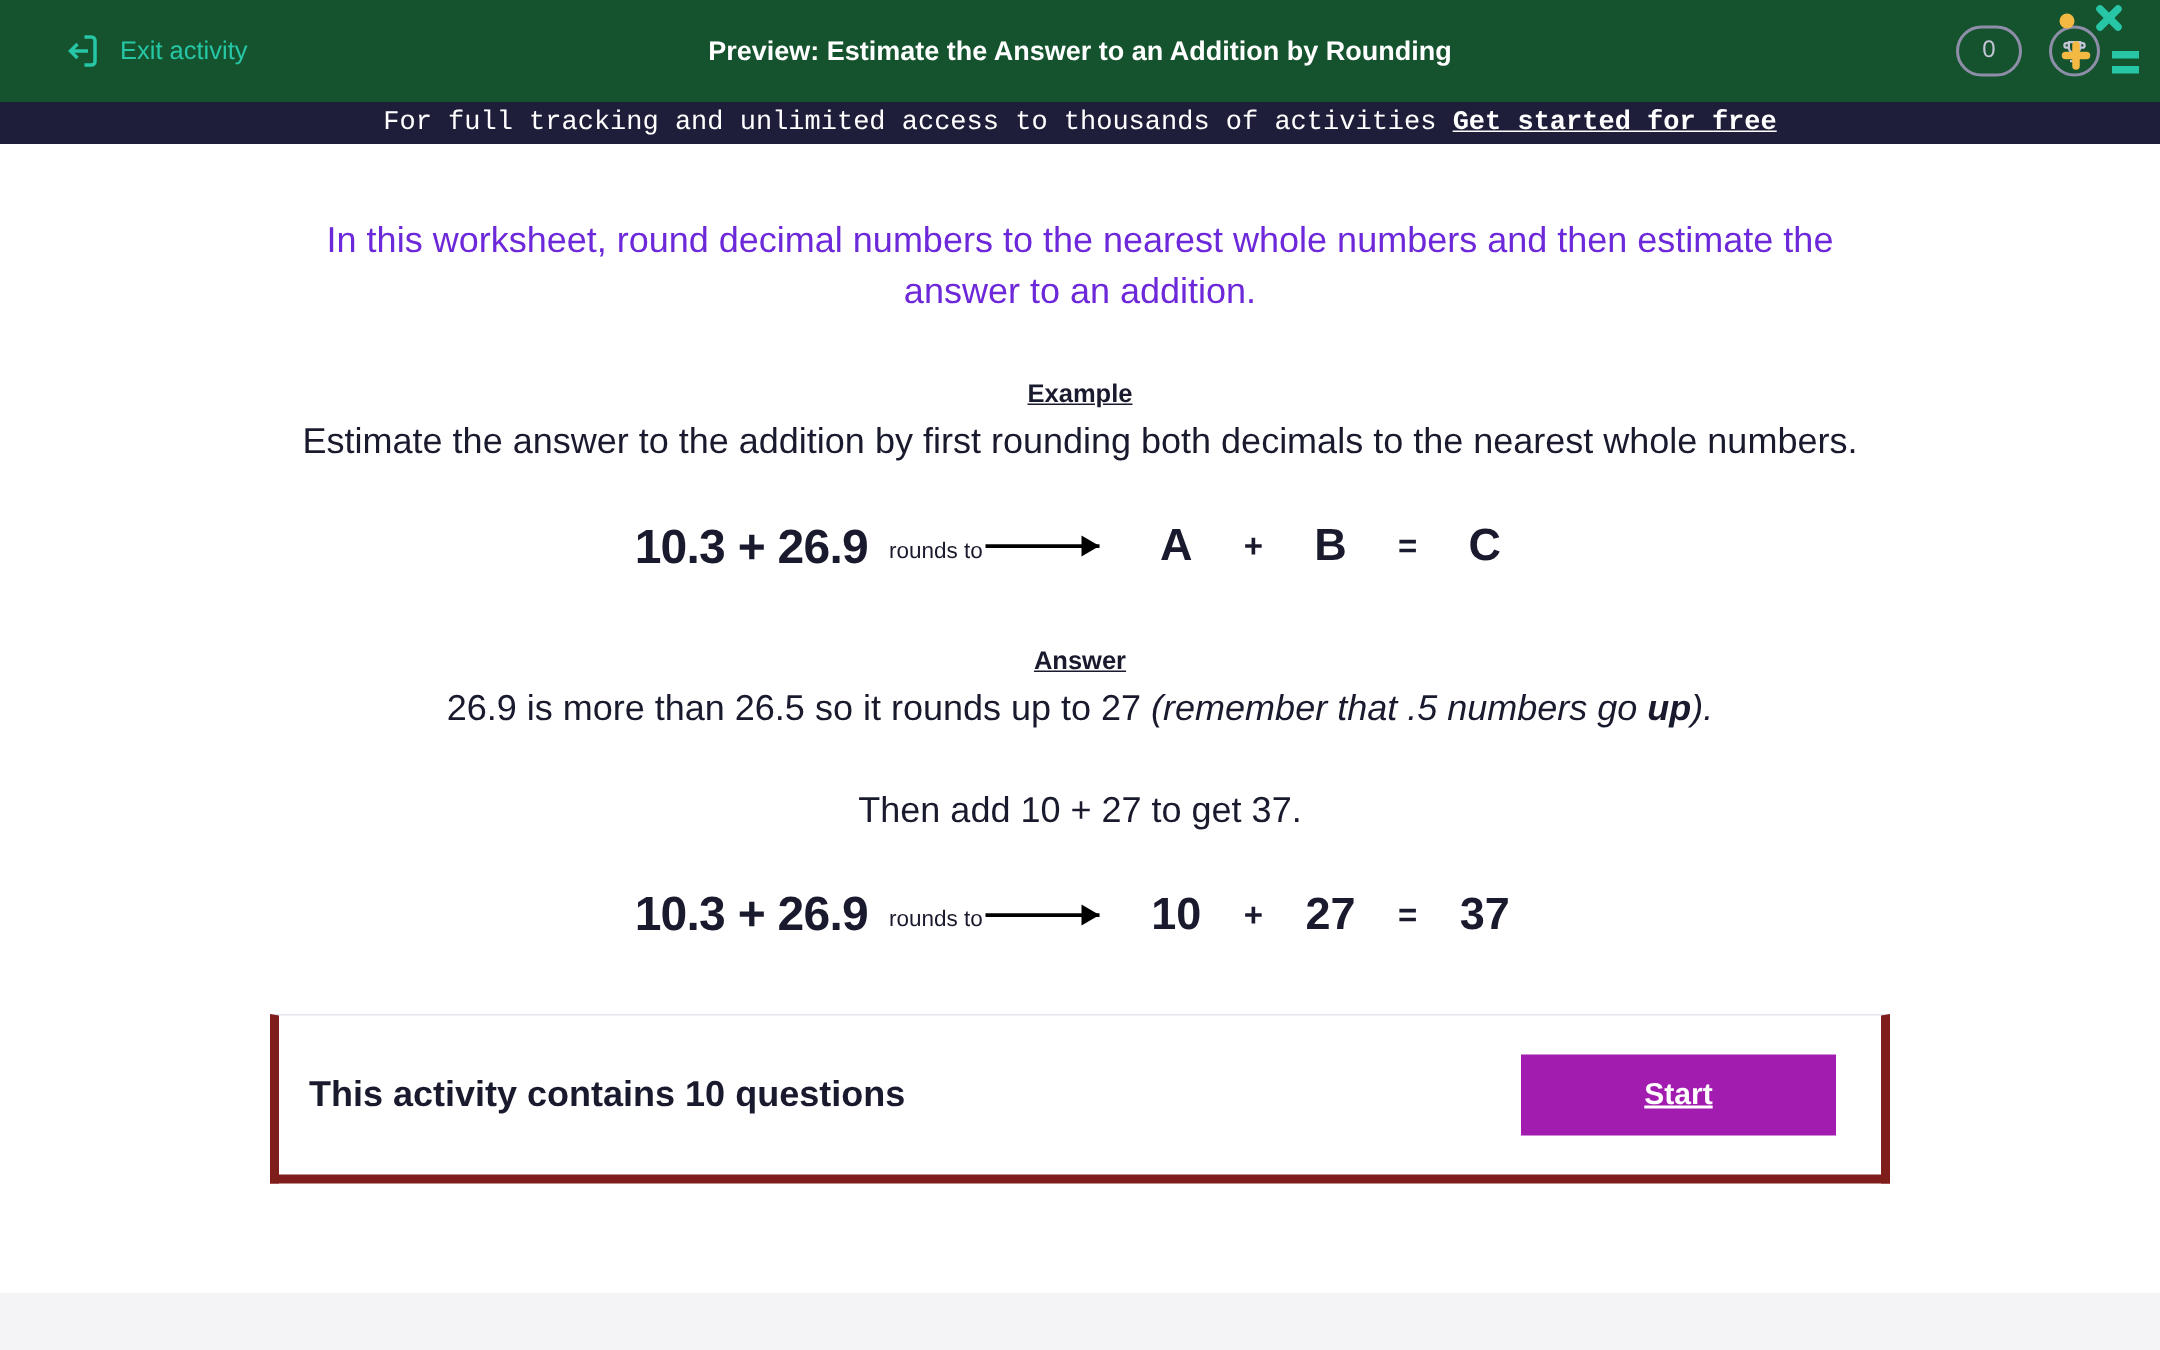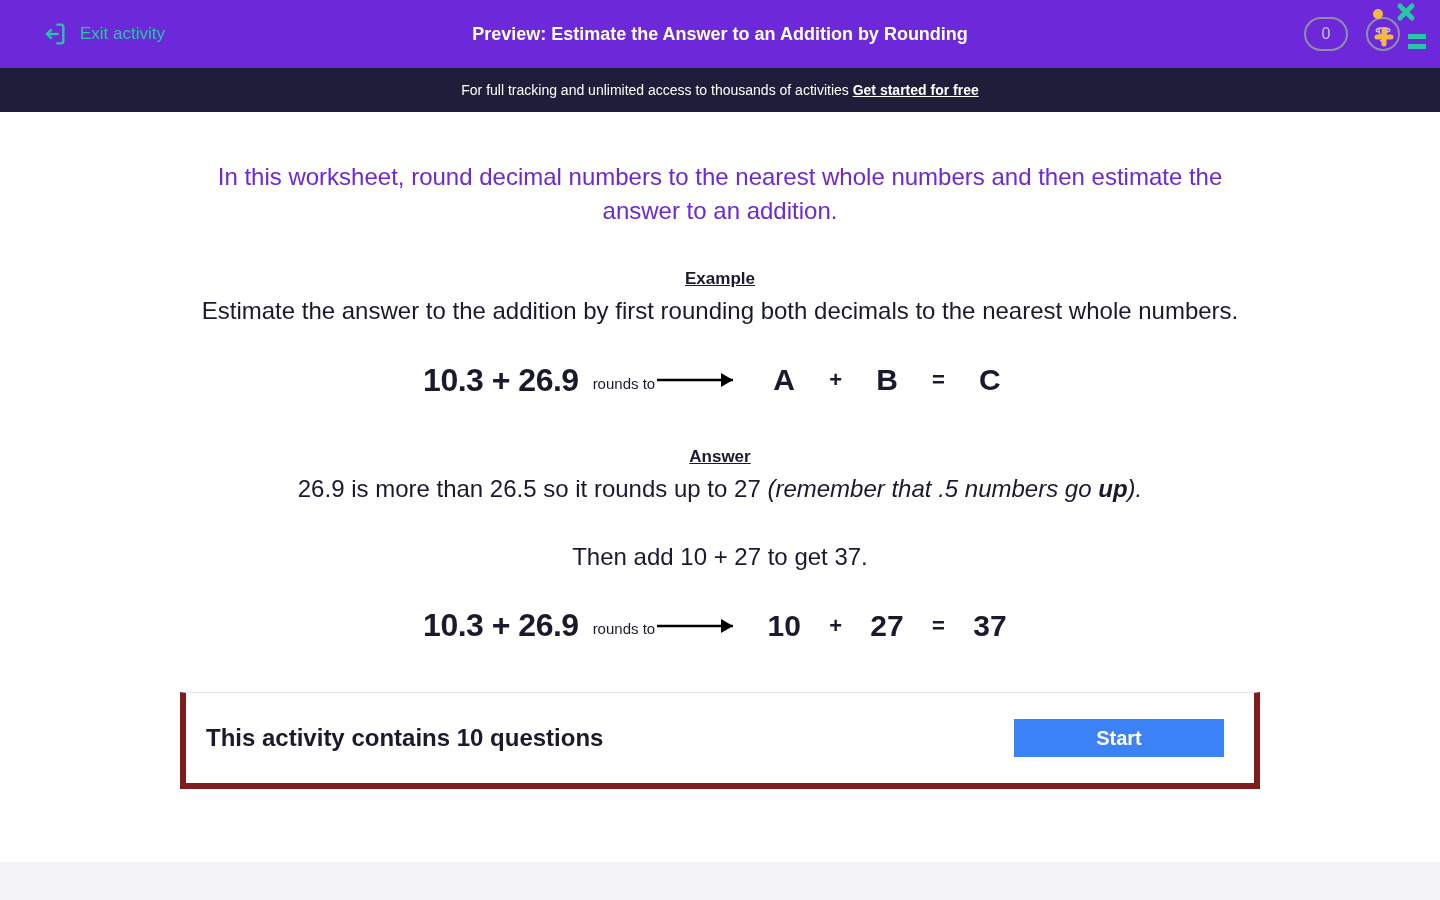--- a/index.html
+++ b/index.html
@@ -5,21 +5,21 @@
   * { box-sizing: border-box; margin: 0; padding: 0; }
   body {
     font-family: 'Segoe UI', Arial, sans-serif;
     background: #ffffff;
     color: #1a1a2e;
     width: 1440px;
     height: 900px;
     overflow: hidden;
   }
   .header {
-    background: #6d28d9;
+    background: #14532d;
     height: 68px;
     display: flex;
     align-items: center;
     padding: 0 40px;
     position: relative;
   }
   .exit-btn {
     display: flex;
     align-items: center;
     gap: 12px;
@@ -71,24 +71,25 @@
   .decor {
     position: absolute;
     right: 0;
     top: 0;
     width: 80px;
     height: 68px;
   }
   .banner {
     background: #1e1e3a;
     text-align: center;
-    padding: 14px 0;
-    color: #ffffff;
-    font-size: 14px;
-    font-weight: 500;
+    padding: 4px 0;
+    color: #ffffff;
+    font-size: 18px;
+    font-weight: 500;
+    font-family: Liberation Mono, monospace;
   }
   .banner a {
     color: #ffffff;
     font-weight: 700;
     text-decoration: underline;
   }
   .content {
     max-width: 1120px;
     margin: 0 auto;
     padding: 48px 20px 0;
@@ -162,28 +163,29 @@
     padding: 26px 30px 26px 20px;
     background: #fff;
   }
   .footer-text {
     font-size: 24px;
     font-weight: 600;
     color: #1a1a2e;
     text-align: left;
   }
   .start-btn {
-    background: #3b82f6;
+    background: #a21caf;
     color: #ffffff;
     font-size: 20px;
     font-weight: 700;
     border: none;
     width: 210px;
-    height: 38px;
+    height: 54px;
     cursor: pointer;
+    text-decoration: underline;
   }
   .bottom-strip {
     position: fixed;
     bottom: 0;
     left: 0;
     right: 0;
     height: 38px;
     background: #f4f4f6;
   }
 </style>

